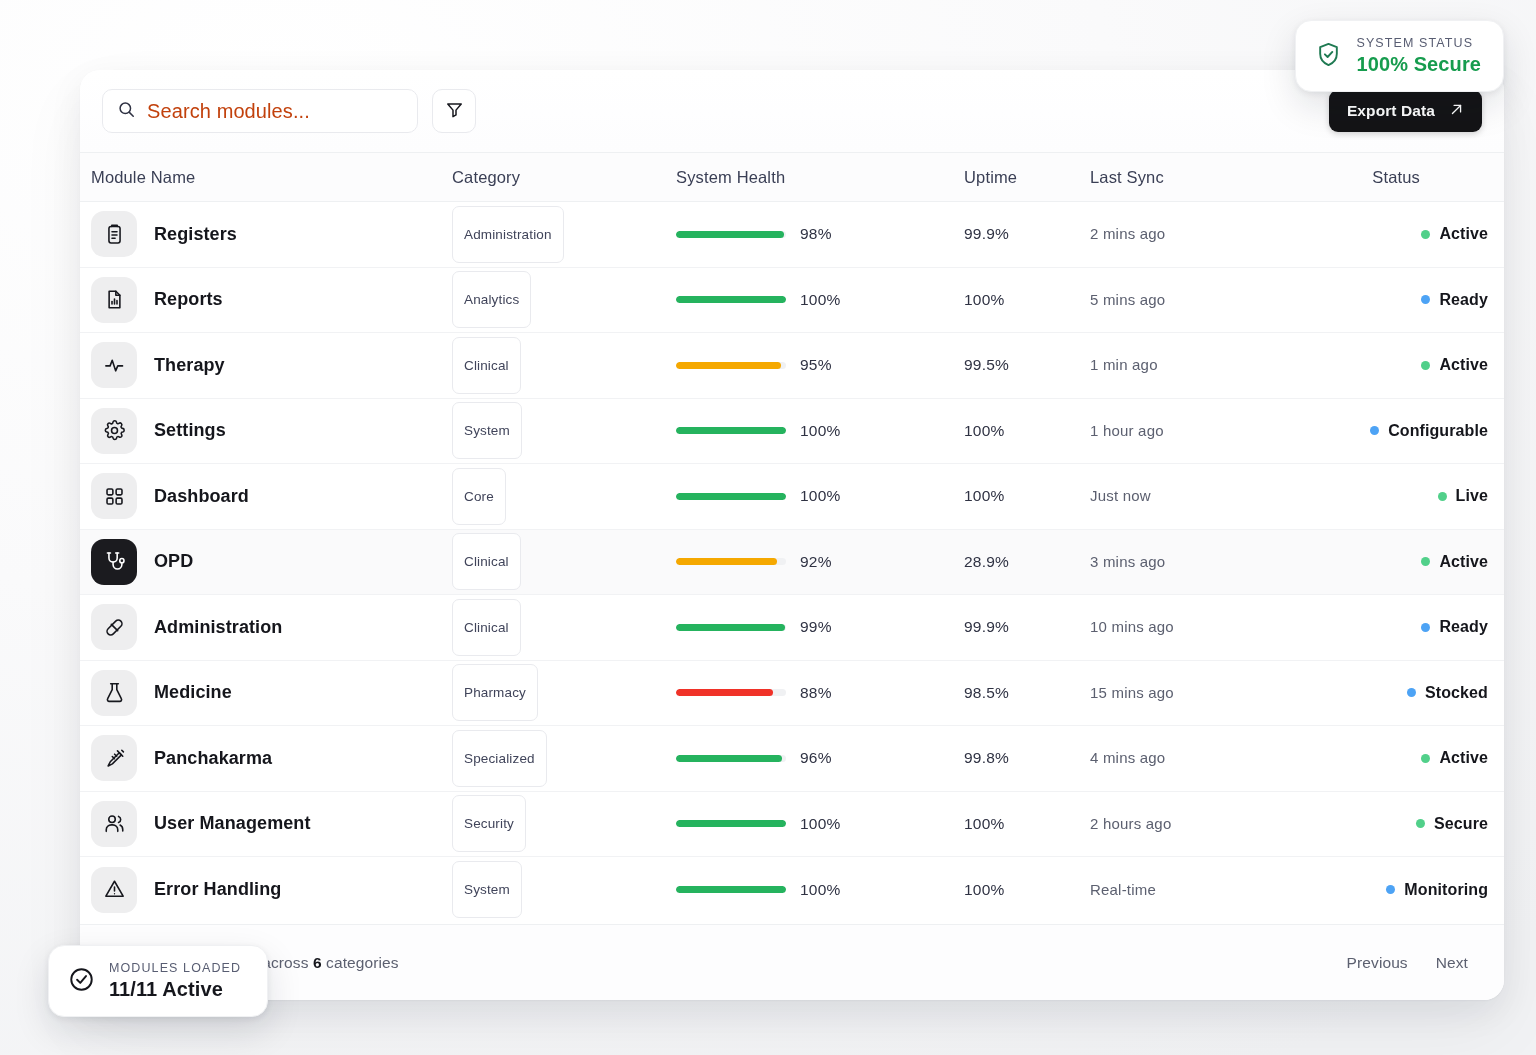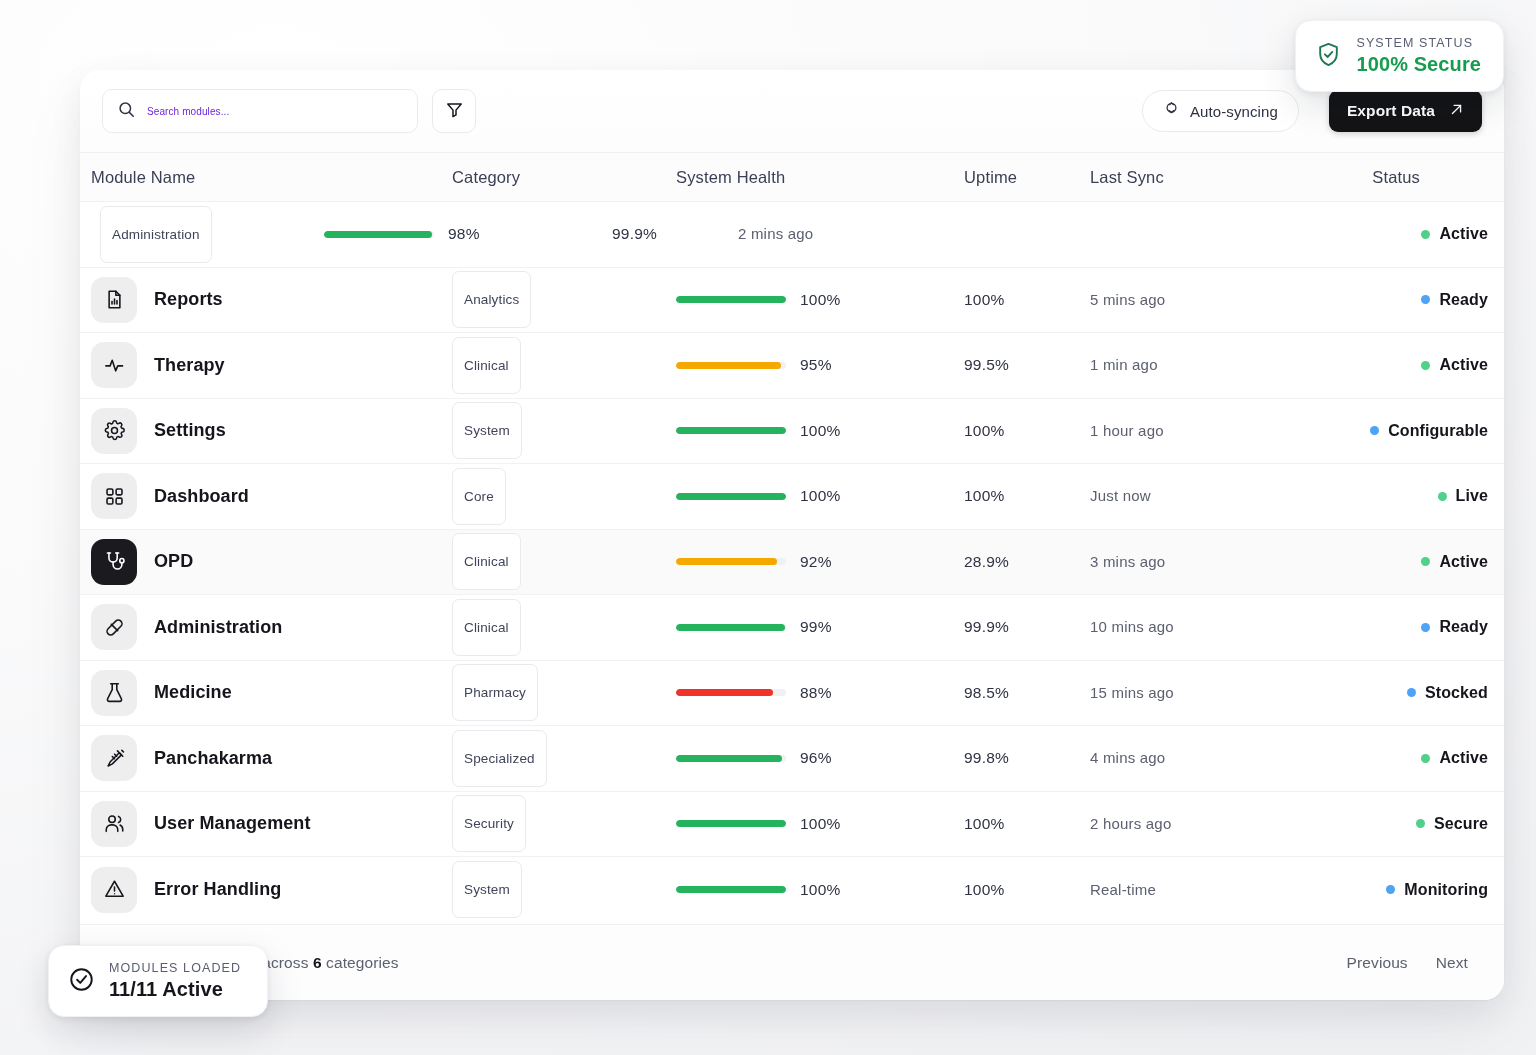--- a/index.html
+++ b/index.html
@@ -51,22 +51,22 @@
     height: 44px;
     border: 1px solid #e9eaee;
     border-radius: 10px;
     display: flex;
     align-items: center;
     padding: 0 14px;
     gap: 11px;
     background: #fff;
   }
   .search-box .ph {
-    font-size: 10px;
-    color: #6d28d9;
+    font-size: 20px;
+    color: #c2410c;
     letter-spacing: .1px;
     font-family: "Liberation Sans", sans-serif;
   }
   .icon-btn {
     width: 44px; height: 44px;
     border: 1px solid #e9eaee;
     border-radius: 10px;
     background: #fff;
     display: flex; align-items: center; justify-content: center;
   }
@@ -267,30 +267,20 @@
     <div class="icon-btn">
       <span>
         <svg width="19" height="19" viewBox="0 0 24 24" fill="none" stroke="#17181e" stroke-width="1.9" stroke-linejoin="round" stroke-linecap="round">
           <path d="M3.5 5h17l-6.6 7.8v6.1l-3.8 2.1v-8.2z"></path>
         </svg>
       </span>
     </div>
 
     <div class="toolbar-spacer"></div>
 
-    <div class="pill-btn">
-      <span>
-        <svg width="17" height="17" viewBox="0 0 24 24" fill="none" stroke="#2f3243" stroke-width="1.8" stroke-linecap="round" stroke-linejoin="round">
-          <path d="M12 3.2c3.6 0 6.2 3.1 6.2 6.3S15.6 15.8 12 15.8 5.8 12.7 5.8 9.5 8.4 3.2 12 3.2z"></path>
-          <polyline points="9.3,5.2 12,2.5 14.7,5.2"></polyline>
-          <polyline points="14.7,13.8 12,16.5 9.3,13.8"></polyline>
-        </svg>
-      </span>
-      <span>Auto-syncing</span>
-    </div>
 
     <div class="export-btn">
       <span>Export Data</span>
       <span>
         <svg width="15" height="15" viewBox="0 0 24 24" fill="none" stroke="#ffffff" stroke-width="2.1" stroke-linecap="round" stroke-linejoin="round">
           <line x1="5.5" y1="18.5" x2="18.5" y2="5.5"></line>
             <polyline points="8.2,5.5 18.5,5.5 18.5,15.8"></polyline>
         </svg>
       </span>
     </div>
@@ -302,20 +292,32 @@
       <div class="cell c-name">Module Name</div>
       <div class="cell c-cat">Category</div>
       <div class="cell c-health">System Health</div>
       <div class="cell c-up">Uptime</div>
       <div class="cell c-sync">Last Sync</div>
       <div class="cell c-status">Status</div>
     </div>
 
     <div id="rows-host">
         <div class="row">
+          <div class="c-name">
+            <div class="mod-icon">
+              <svg width="23" height="23" viewBox="0 0 24 24" fill="none" stroke="#17181e" stroke-width="1.65" stroke-linecap="round" stroke-linejoin="round" style="color:#17181e">
+                <rect x="6.2" y="3.6" width="11.6" height="17.2" rx="2.2"></rect>
+                <path d="M9.2 3.6V2.4h5.6v1.2"></path>
+                <line x1="9.4" y1="9.2" x2="14.6" y2="9.2"></line>
+                <line x1="9.4" y1="12.6" x2="14.6" y2="12.6"></line>
+                <line x1="9.4" y1="16" x2="12.6" y2="16"></line>
+              </svg>
+            </div>
+            <span class="mod-name">Registers</span>
+          </div>
           <div class="c-cat"><span class="cat-chip">Administration</span></div>
           <div class="c-health">
             <div class="bar-track">
               <div class="bar-fill" style="width:98%;background:#25b35e"></div>
             </div>
             <span class="health-pct">98%</span>
           </div>
           <div class="c-up"><span class="uptime-val">99.9%</span></div>
           <div class="c-sync"><span class="sync-val">2 mins ago</span></div>
           <div class="c-status">

